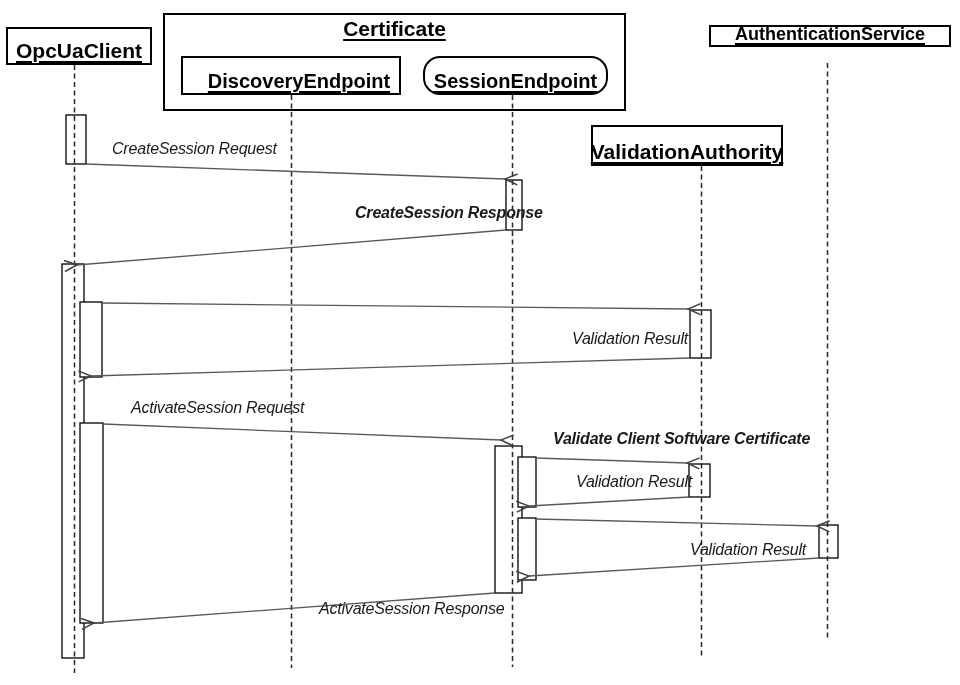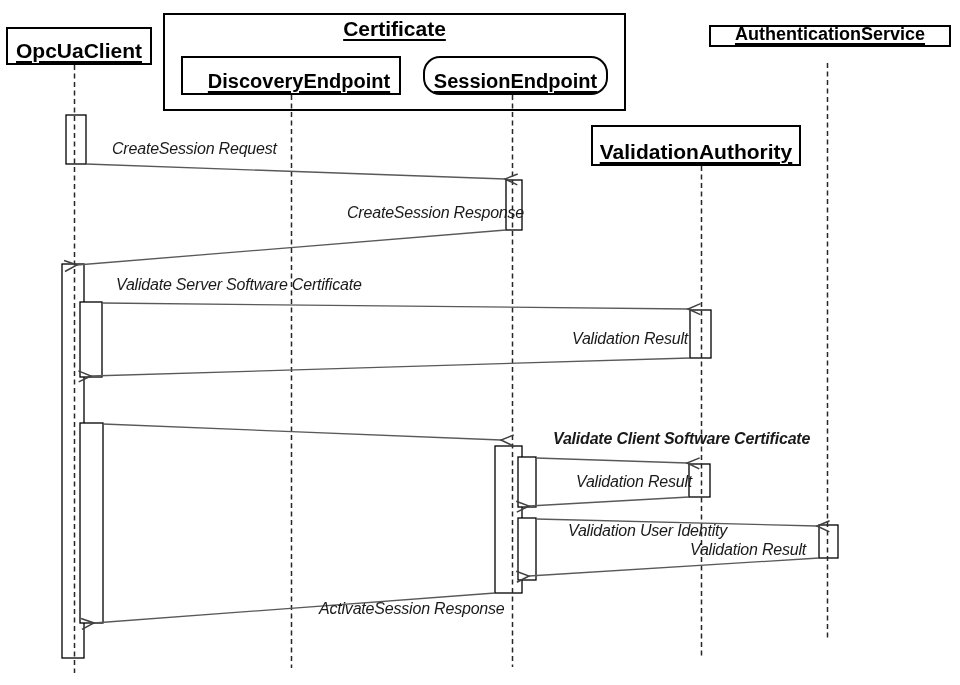--- a/index.html
+++ b/index.html
@@ -35,34 +35,34 @@
     text-decoration-thickness: 2px;
     text-underline-offset: 3px;
   }
   #box-client     { left: 6px;   top: 27px;  width: 146px; height: 38px; font-size: 21px; }
   #box-server     { left: 163px; top: 13px;  width: 463px; height: 98px; background: transparent; }
   .server-title   { position: absolute; left: 163px; top: 17px; width: 463px; text-align: center;
                     font-weight: bold; font-size: 21px; color: #000; z-index: 1; }
   #box-discovery  { left: 181px; top: 56px;  width: 220px; height: 39px; font-size: 20px; padding-left: 16px; }
   #box-session    { left: 423px; top: 56px;  width: 185px; height: 39px; font-size: 20px; border-radius: 17px; }
   #box-auth       { left: 709px; top: 25px;  width: 242px; height: 22px; font-size: 18px; }
-  #box-validation { left: 591px; top: 125px; width: 210px; height: 41px; font-size: 21px; }
+  #box-validation { left: 591px; top: 125px; width: 192px; height: 41px; font-size: 21px; }
 
   .msg-label {
     position: absolute;
     font-style: italic;
     font-size: 16px;
     color: #1a1a1a;
     white-space: nowrap;
     z-index: 3;
     letter-spacing: -0.2px;
     margin-left: 23px;
   }
   #lbl-m0 { left: 89px;  top: 140px; }
-  #lbl-m1 { left: 324px; top: 204px; }
+  #lbl-m1 { left: 332px; top: 204px; font-weight: bold; }
   #lbl-m2 { left: 93px;  top: 276px; }
   #lbl-m3 { left: 549px; top: 330px; }
   #lbl-m4 { left: 108px; top: 399px; }
   #lbl-m5 { left: 530px; top: 430px; font-weight: bold; }
   #lbl-m6 { left: 553px; top: 473px; }
   #lbl-m7 { left: 545px; top: 522px; }
   #lbl-m8 { left: 667px; top: 541px; }
   #lbl-m9 { left: 296px; top: 600px; }
 </style>
 </head>
@@ -133,21 +133,20 @@
       <line x1="536" y1="458" x2="687" y2="463" marker-end="url(#arrow)"></line>
       <line x1="689" y1="497" x2="529" y2="506" marker-end="url(#arrow)"></line>
       <line x1="536" y1="519" x2="817" y2="526" marker-end="url(#arrow)"></line>
       <line x1="819" y1="558" x2="529" y2="576" marker-end="url(#arrow)"></line>
       <line x1="495" y1="593" x2="94" y2="623" marker-end="url(#arrow)"></line>
     </g>
   </svg>
 
   <div class="msg-label" id="lbl-m0">CreateSession Request</div>
   <div class="msg-label" id="lbl-m1">CreateSession Response</div>
-  <div class="msg-label" id="lbl-m2">Validate Server Software Certificate</div>
   <div class="msg-label" id="lbl-m3">Validation Result</div>
+  <div class="msg-label" id="lbl-m4">ActivateSession Request</div>
   <div class="msg-label" id="lbl-m5">Validate Client Software Certificate</div>
   <div class="msg-label" id="lbl-m6">Validation Result</div>
-  <div class="msg-label" id="lbl-m7">Validation User Identity</div>
   <div class="msg-label" id="lbl-m8">Validation Result</div>
   <div class="msg-label" id="lbl-m9">ActivateSession Response</div>
 
 </div>
 
 </body></html>

